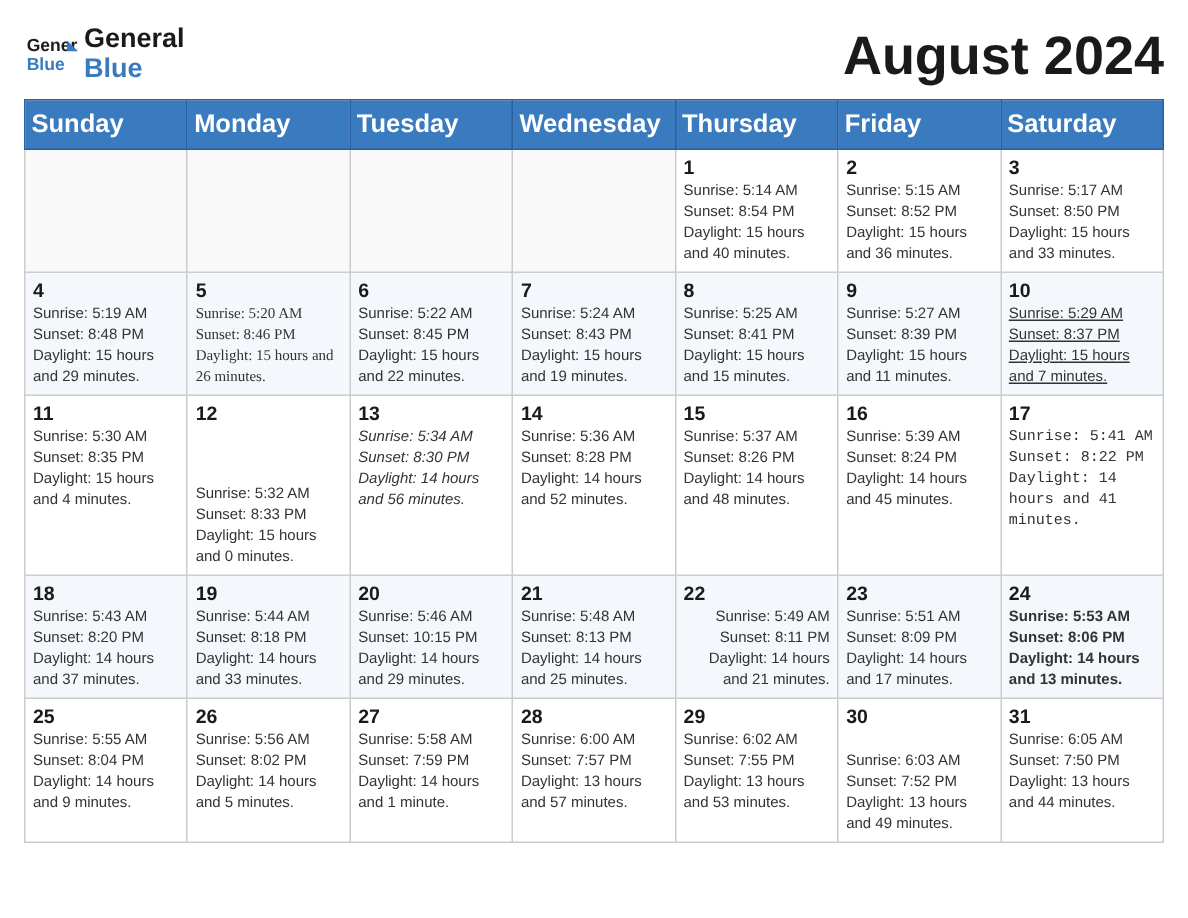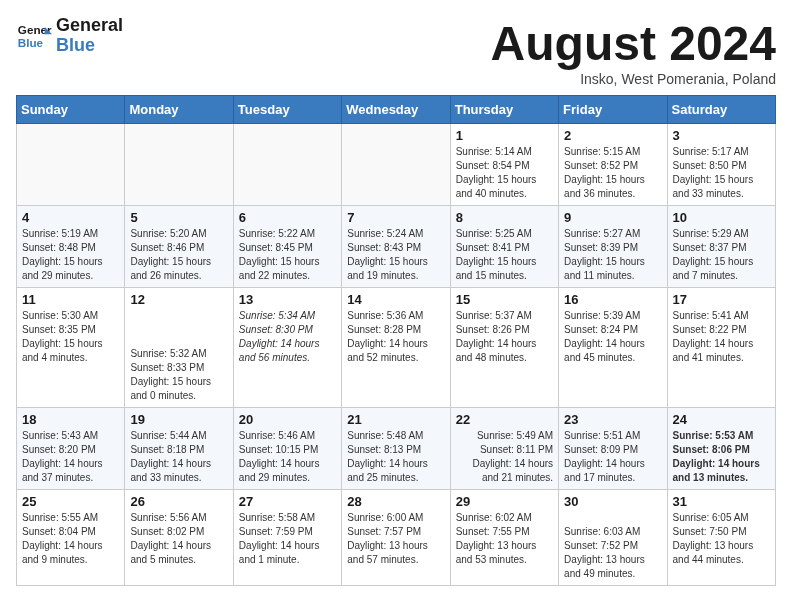--- a/index.html
+++ b/index.html
@@ -29,39 +29,39 @@
     }
     .logo-text span { color: #3a7bbf; }
     .logo-icon {
       width: 36px;
       height: 36px;
     }
     .title-block {
       text-align: right;
     }
     .month-year {
-      font-size: 48px;
+      font-size: 36px;
       font-weight: bold;
       color: #1a1a1a;
     }
     .location {
       font-size: 14px;
       color: #444;
     }
     .calendar {
       width: 100%;
       border-collapse: collapse;
       font-size: 11px;
     }
     .calendar th {
       background: #3a7bbf;
       color: #fff;
       padding: 6px 4px;
       text-align: left;
-      font-size: 13px;
+      font-size: 17px;
       font-weight: bold;
       border: 1px solid #2a5fa0;
     }
     .calendar td {
       border: 1px solid #ccc;
       vertical-align: top;
       padding: 4px 5px;
       width: 108px;
       min-height: 80px;
       background: #fff;
@@ -94,21 +94,20 @@
       <text x="2" y="32" font-size="13" font-weight="bold" fill="#3a7bbf">Blue</text>
       <polygon points="32,10 40,18 32,18" fill="#3a7bbf"></polygon>
     </svg>
     <div>
       <div class="logo-text">General</div>
       <div class="logo-text"><span>Blue</span></div>
     </div>
   </div>
   <div class="title-block">
     <div class="month-year">August 2024</div>
-    <div class="location">Insko, West Pomerania, Poland</div>
   </div>
 </div>
 
 <table class="calendar">
   <thead>
     <tr>
     <th>Sunday</th>
         <th>Monday</th>
         <th>Tuesday</th>
         <th>Wednesday</th>
@@ -144,21 +143,21 @@
       </tr>
       <tr>
         <td>
           <div class="day-num">4</div>
           <div class="day-info" style="white-space: pre-line;">Sunrise: 5:19 AM
 Sunset: 8:48 PM
 Daylight: 15 hours and 29 minutes.</div>
         </td>
         <td>
           <div class="day-num">5</div>
-          <div class="day-info" style="white-space: pre-line;">Sunrise: 5:20 AM
+          <div class="day-info" style="white-space: pre-line; font-family: Liberation Serif, serif;">Sunrise: 5:20 AM
 Sunset: 8:46 PM
 Daylight: 15 hours and 26 minutes.</div>
         </td>
         <td>
           <div class="day-num">6</div>
           <div class="day-info" style="white-space: pre-line;">Sunrise: 5:22 AM
 Sunset: 8:45 PM
 Daylight: 15 hours and 22 minutes.</div>
         </td>
         <td>
@@ -174,21 +173,21 @@
 Daylight: 15 hours and 15 minutes.</div>
         </td>
         <td>
           <div class="day-num">9</div>
           <div class="day-info" style="white-space: pre-line;">Sunrise: 5:27 AM
 Sunset: 8:39 PM
 Daylight: 15 hours and 11 minutes.</div>
         </td>
         <td>
           <div class="day-num">10</div>
-          <div class="day-info" style="white-space: pre-line;">Sunrise: 5:29 AM
+          <div class="day-info" style="white-space: pre-line; text-decoration: underline;">Sunrise: 5:29 AM
 Sunset: 8:37 PM
 Daylight: 15 hours and 7 minutes.</div>
         </td>
       </tr>
       <tr>
         <td>
           <div class="day-num">11</div>
           <div class="day-info" style="white-space: pre-line;">Sunrise: 5:30 AM
 Sunset: 8:35 PM
 Daylight: 15 hours and 4 minutes.</div>
@@ -218,21 +217,21 @@
 Daylight: 14 hours and 48 minutes.</div>
         </td>
         <td>
           <div class="day-num">16</div>
           <div class="day-info" style="white-space: pre-line;">Sunrise: 5:39 AM
 Sunset: 8:24 PM
 Daylight: 14 hours and 45 minutes.</div>
         </td>
         <td>
           <div class="day-num">17</div>
-          <div class="day-info" style="white-space: pre-line;">Sunrise: 5:41 AM
+          <div class="day-info" style="white-space: pre-line; font-family: Liberation Mono, monospace;">Sunrise: 5:41 AM
 Sunset: 8:22 PM
 Daylight: 14 hours and 41 minutes.</div>
         </td>
       </tr>
       <tr>
         <td>
           <div class="day-num">18</div>
           <div class="day-info" style="white-space: pre-line;">Sunrise: 5:43 AM
 Sunset: 8:20 PM
 Daylight: 14 hours and 37 minutes.</div>

